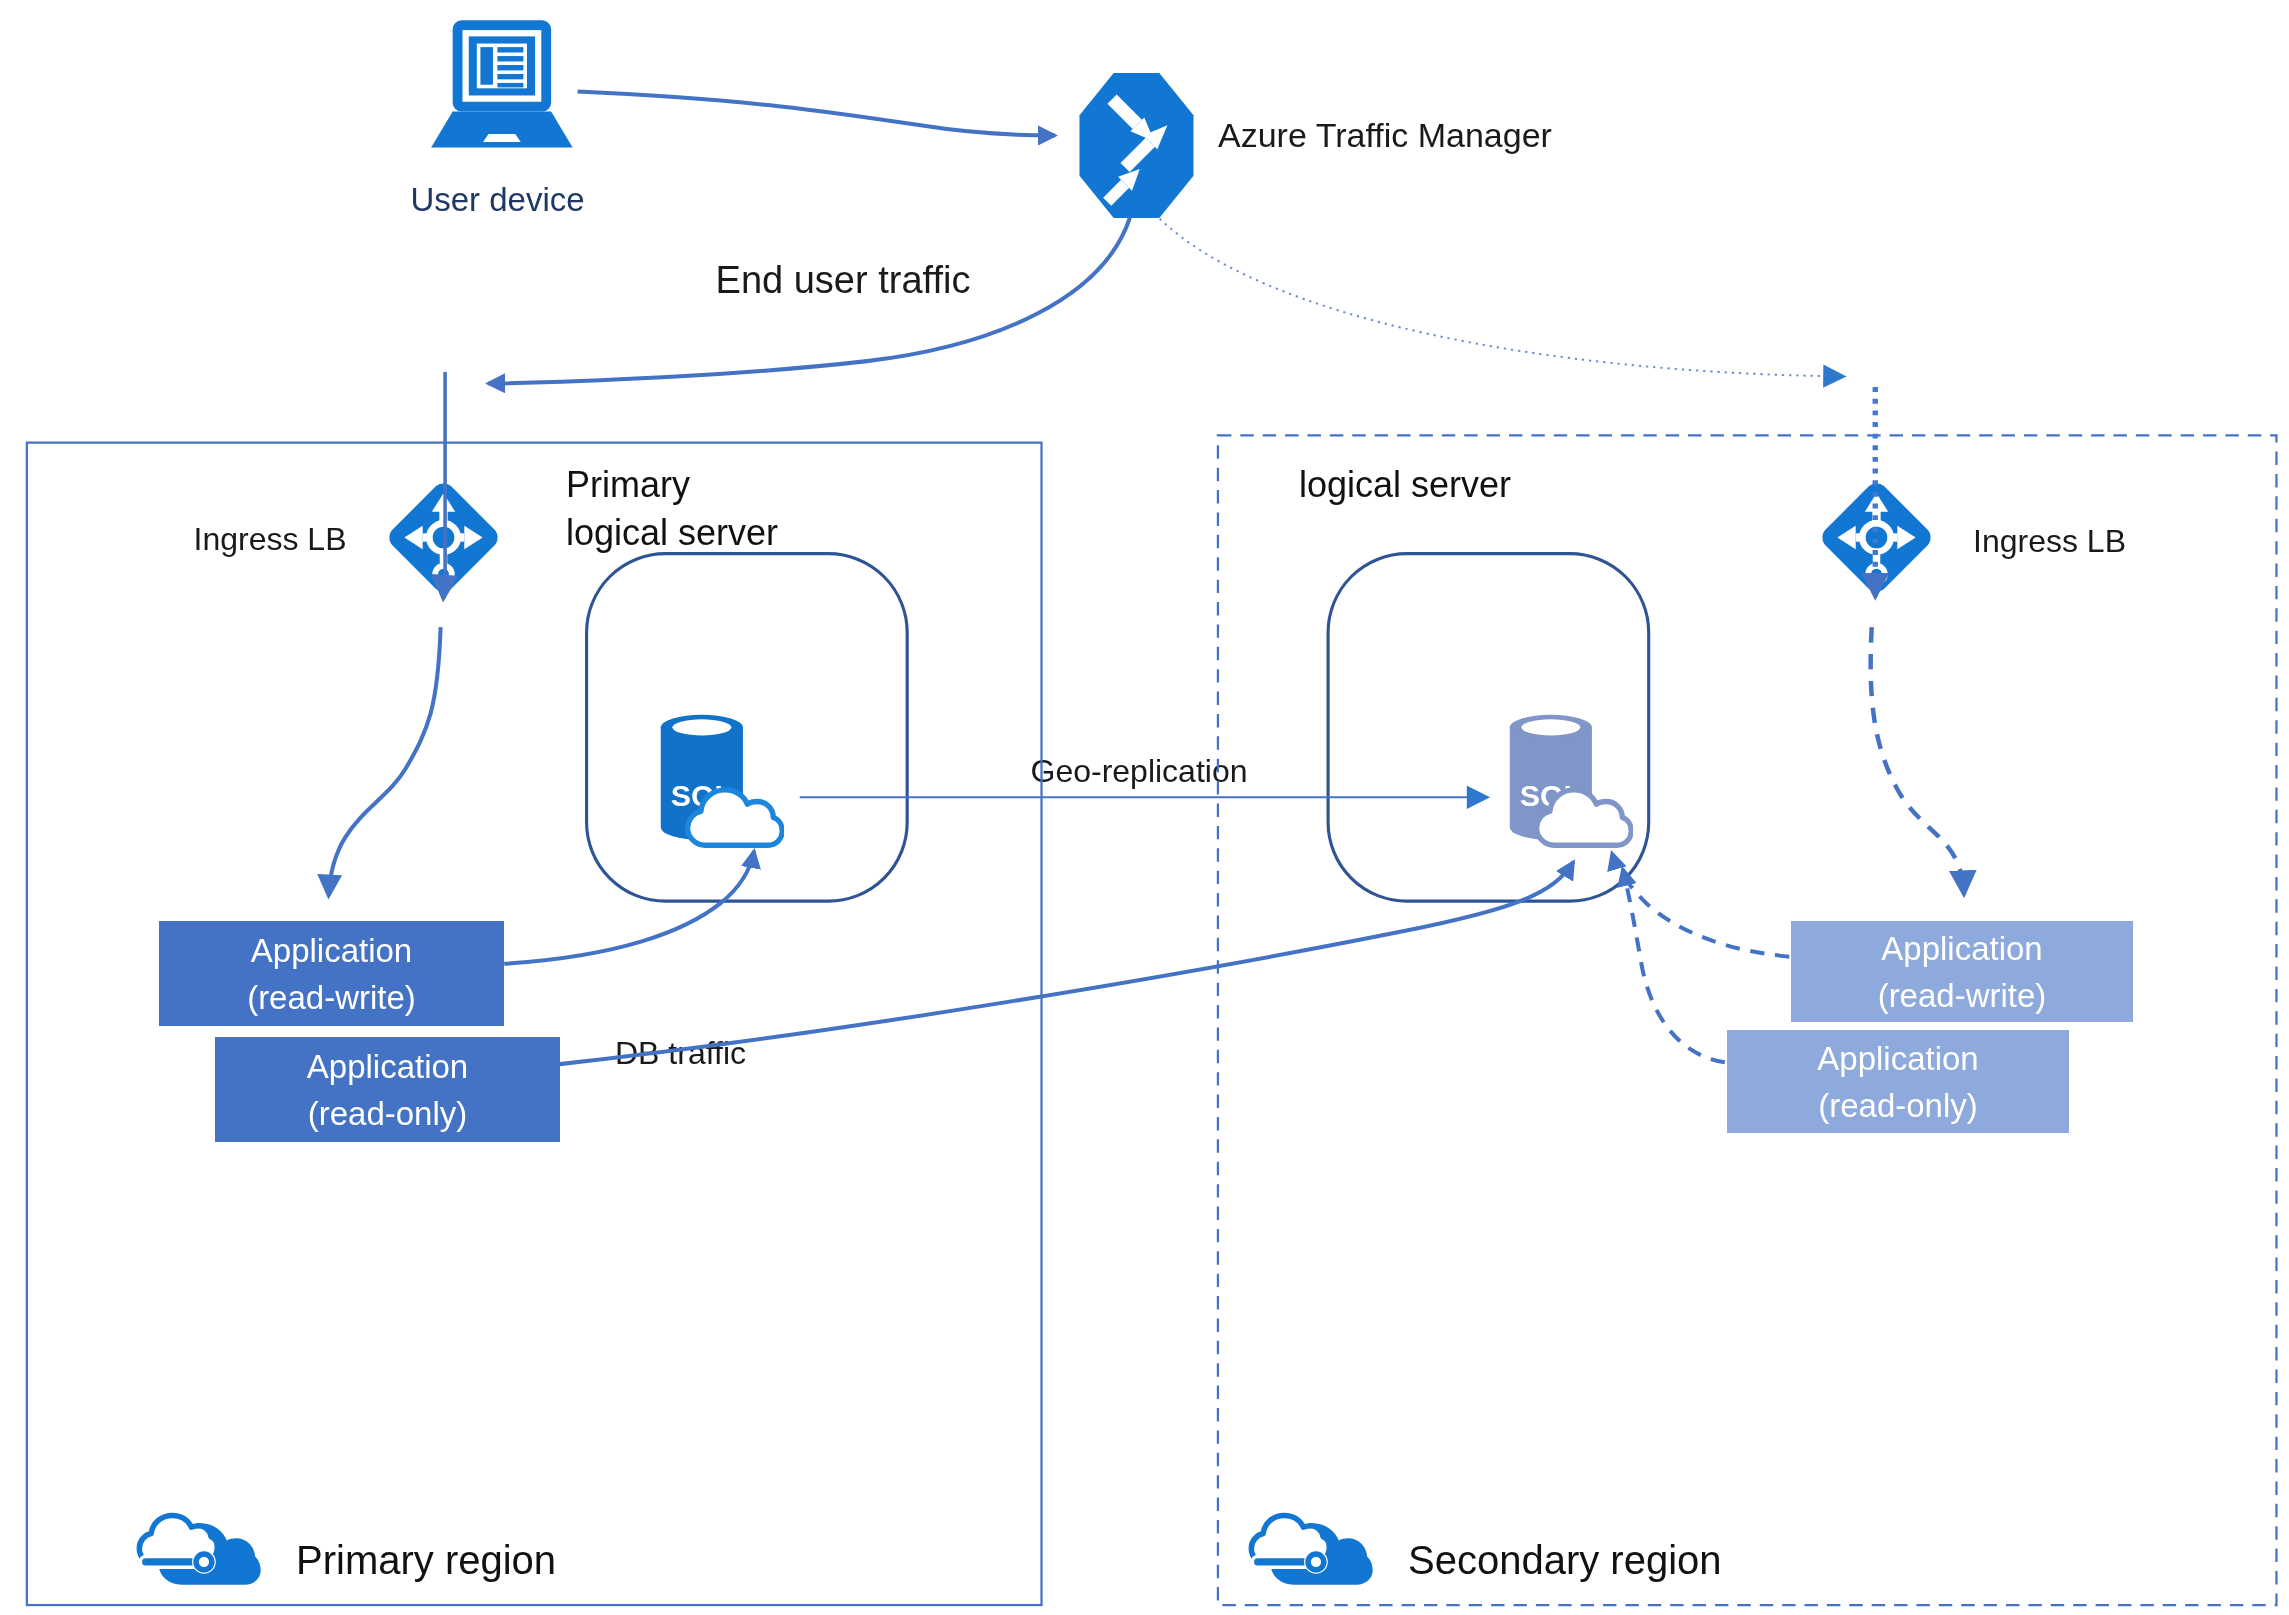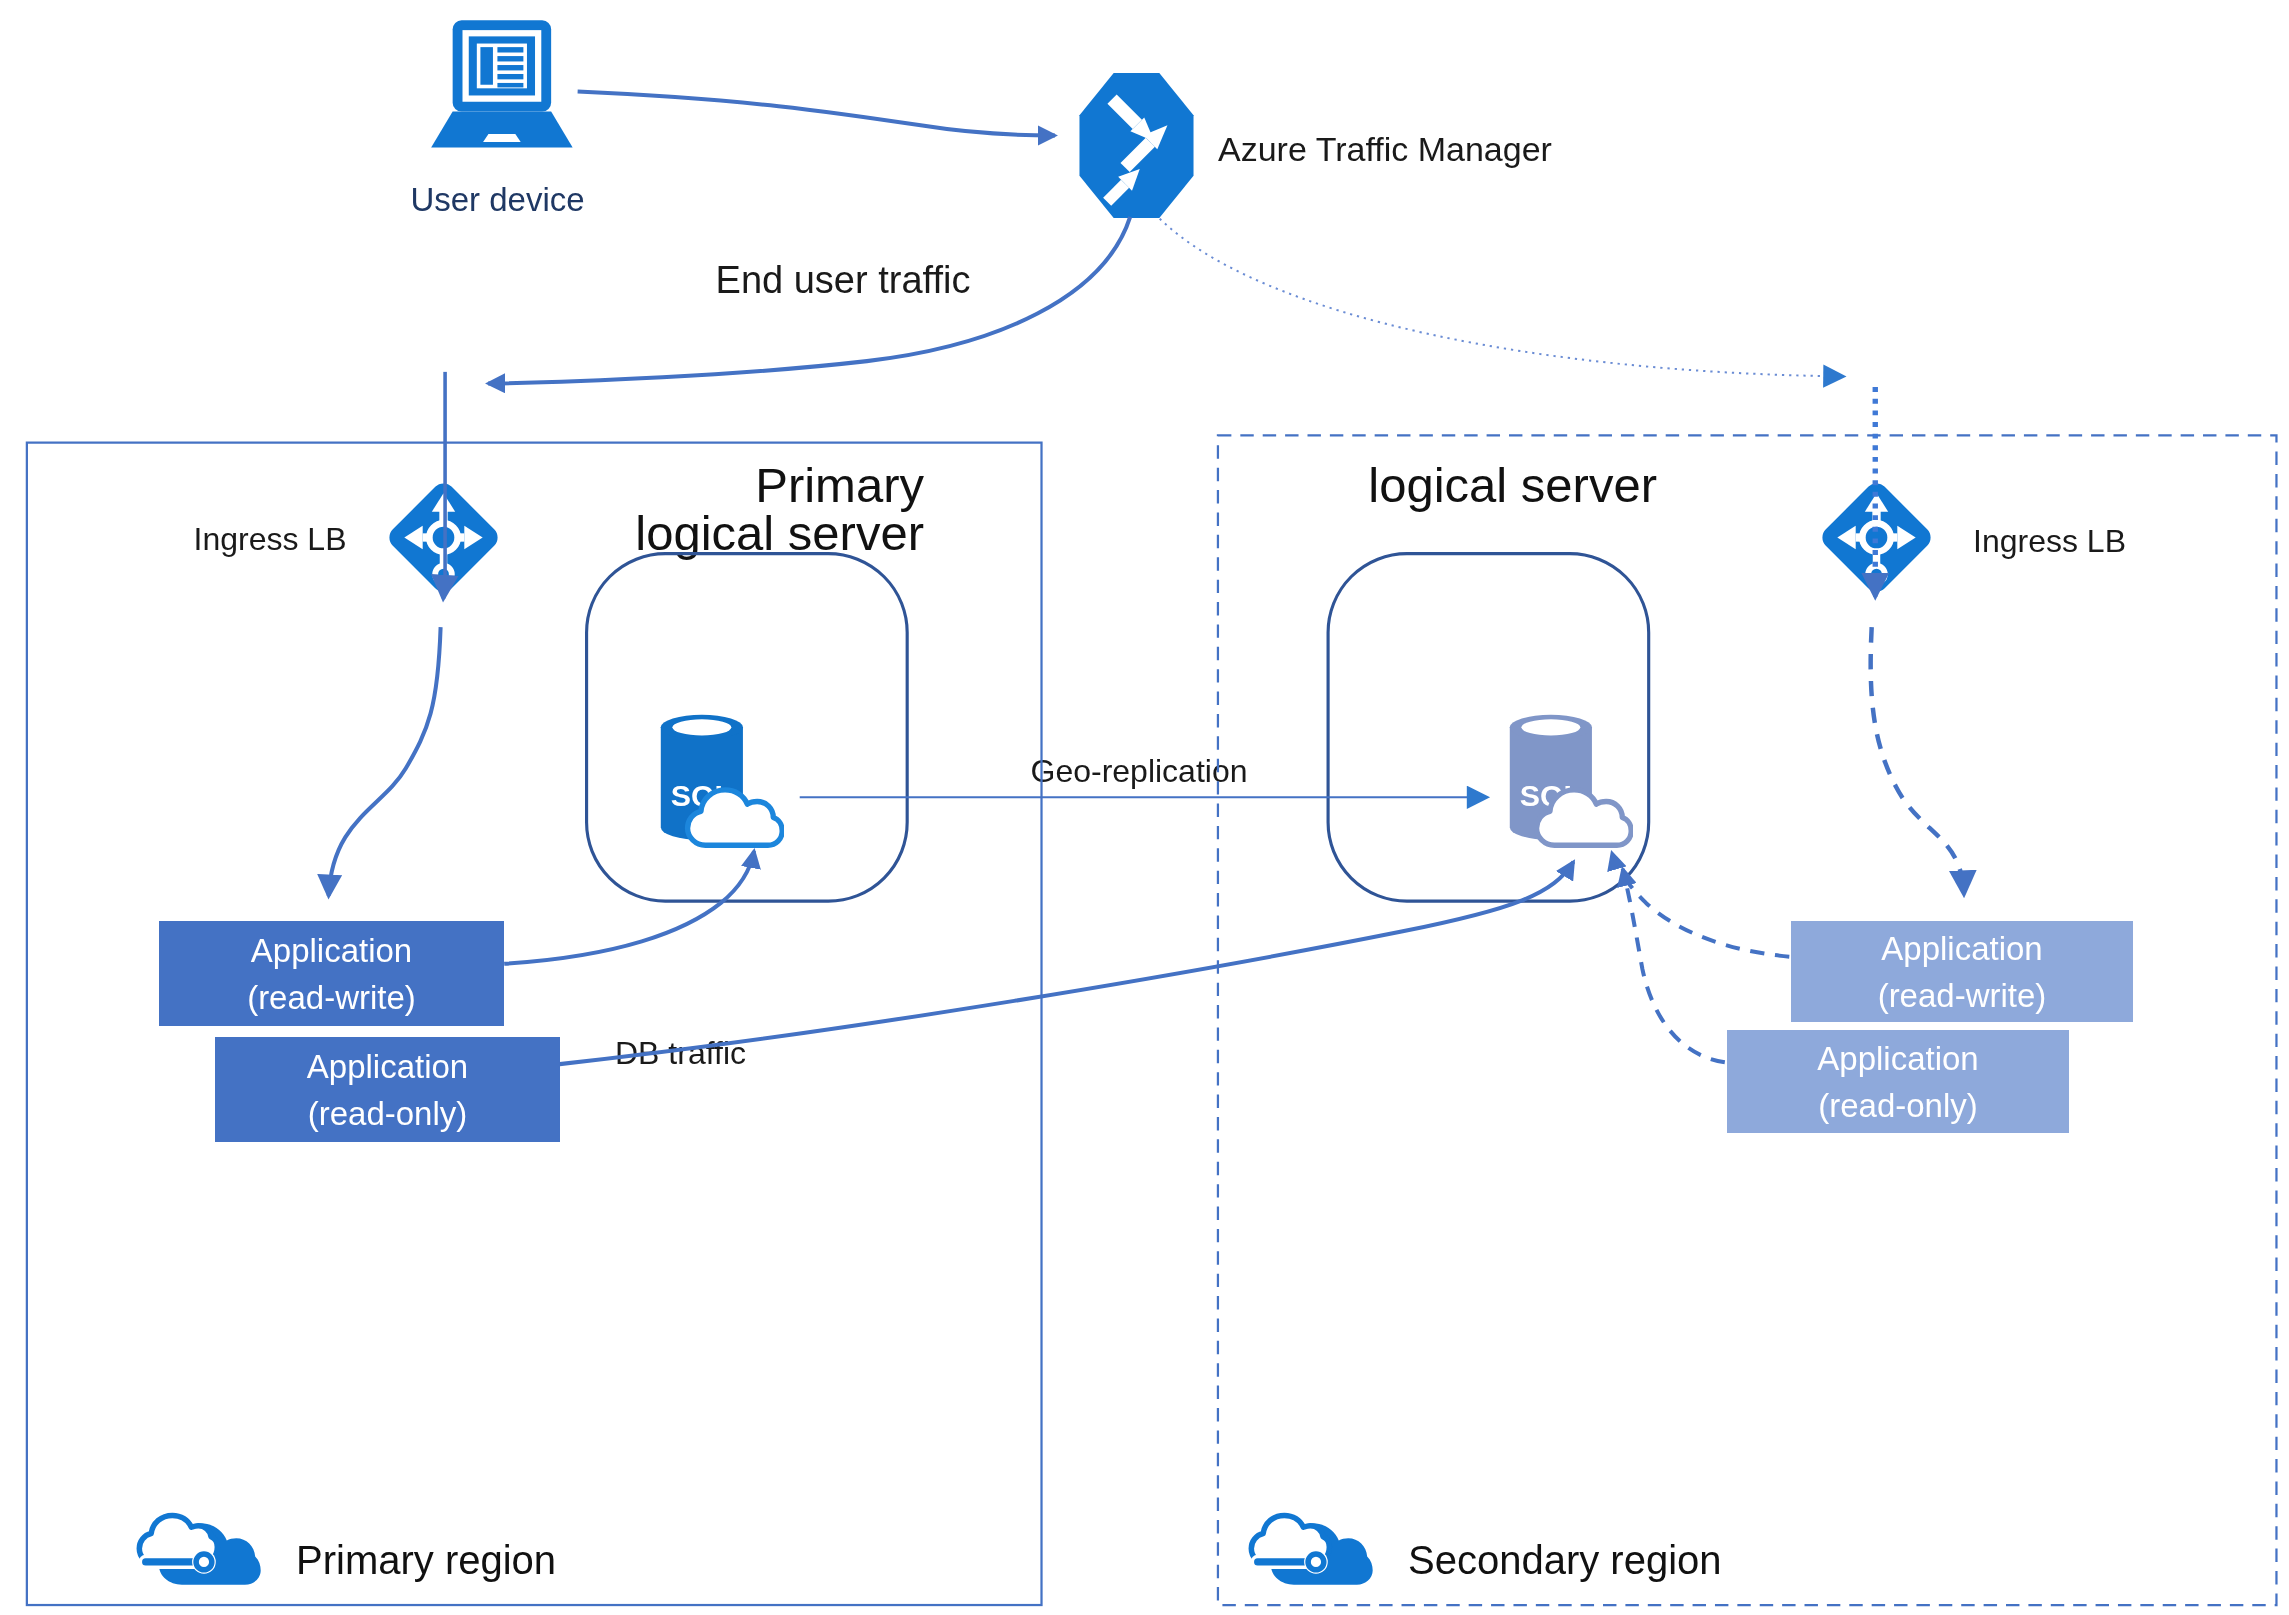--- a/index.html
+++ b/index.html
@@ -4,21 +4,21 @@
 <style>
   html,body{margin:0;padding:0;background:#fff;}
   .canvas{
     position:relative;width:2289px;height:1616px;background:#ffffff;
     font-family:"Liberation Sans", sans-serif;overflow:hidden;
   }
   .abs{position:absolute;}
   svg.layer{position:absolute;left:0;top:0;pointer-events:none;}
   .lbl{position:absolute;color:#1a1a1a;font-size:32px;line-height:41px;text-align:center;white-space:nowrap;}
   .lbl-navy{color:#1F3864;}
-  .title2{position:absolute;font-size:49px;line-height:48px;text-align:right;color:#111;}
+  .title2{position:absolute;font-size:36px;line-height:48px;text-align:left;color:#111;}
   .appbox{
     position:absolute;display:flex;flex-direction:column;justify-content:center;align-items:center;
     color:#ffffff;font-size:33px;line-height:47px;text-align:center;
   }
   .appbox.primary{background:#4472C4;}
   .appbox.secondary{background:#8EA9DB;}
   .region-label{position:absolute;font-size:40px;color:#111;white-space:nowrap;margin-top:8px;}
   .z1{z-index:1}.z2{z-index:2}.z3{z-index:3}
 </style>
 </head>
@@ -51,21 +51,21 @@
 
   <svg class="abs z2" style="left:1070px;top:73px" width="133" height="145" viewBox="0 0 140 178">
     <polygon points="42,0 98,0 140,52 140,126 98,178 42,178 0,126 0,52" fill="#1177D2"></polygon>
     <line x1="40" y1="32" x2="71" y2="63" stroke="#ffffff" stroke-width="16"></line>
     <polygon points="92,84 79.5,54.5 62.5,71.5" fill="#ffffff"></polygon>
     <line x1="56" y1="116" x2="87" y2="85" stroke="#ffffff" stroke-width="16"></line>
     <polygon points="108,64 95.5,93.5 78.5,76.5" fill="#ffffff"></polygon>
     <line x1="34" y1="158" x2="56" y2="136" stroke="#ffffff" stroke-width="14"></line>
     <polygon points="74,118 64.5,144.5 47.5,127.5" fill="#ffffff"></polygon>
   </svg>
-  <div class="lbl" style="left:1218px;top:129px;font-size:34px;text-align:left">Azure Traffic Manager</div>
+  <div class="lbl" style="left:1218px;top:115px;font-size:34px;text-align:left">Azure Traffic Manager</div>
 
   <div class="lbl" style="left:664px;top:260px;width:358px;font-size:38px">End user traffic</div>
 
   <svg class="abs z2" style="left:381px;top:475px" width="125" height="125" viewBox="0 0 150 150">
     <rect x="25" y="25" width="100" height="100" rx="14" fill="#1177D2" transform="rotate(45 75 75)"></rect>
     <line x1="75" y1="75" x2="75" y2="42" stroke="#ffffff" stroke-width="10"></line>
     <polygon points="75,22 61,44 89,44" fill="#ffffff"></polygon>
     <line x1="75" y1="75" x2="50" y2="75" stroke="#ffffff" stroke-width="10"></line>
     <polygon points="28,75 50,61 50,89" fill="#ffffff"></polygon>
     <line x1="75" y1="75" x2="100" y2="75" stroke="#ffffff" stroke-width="10"></line>

